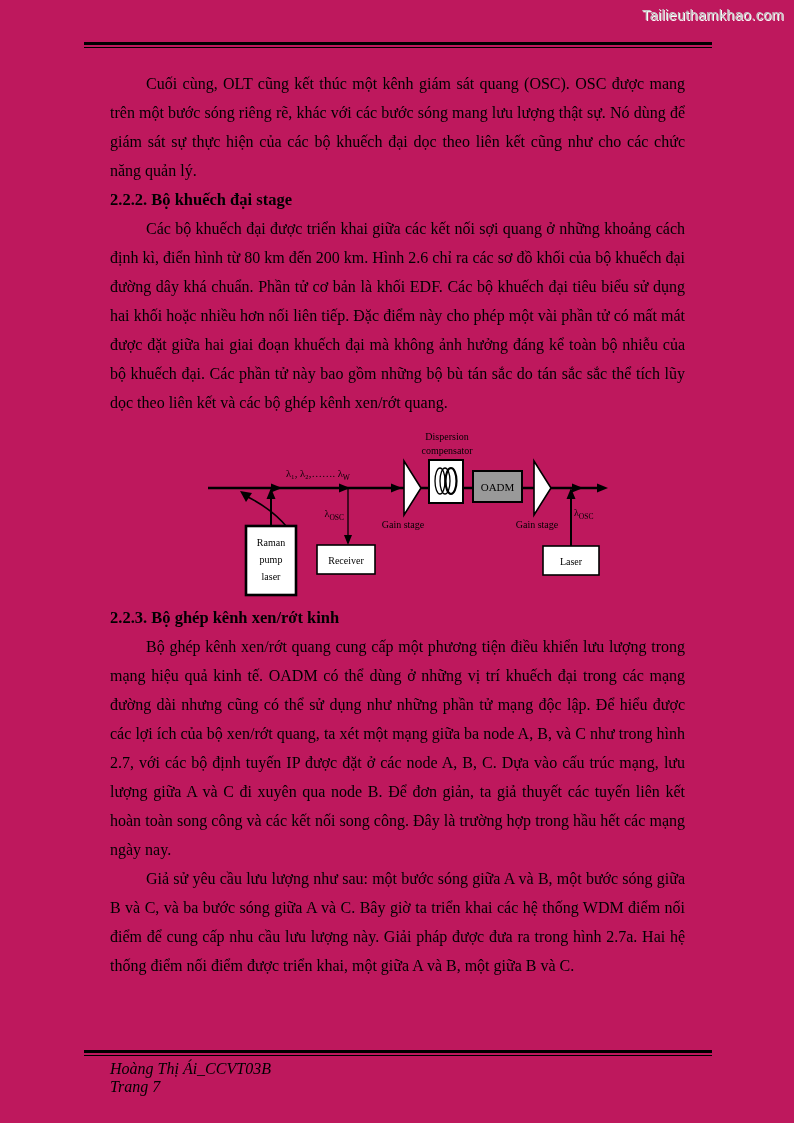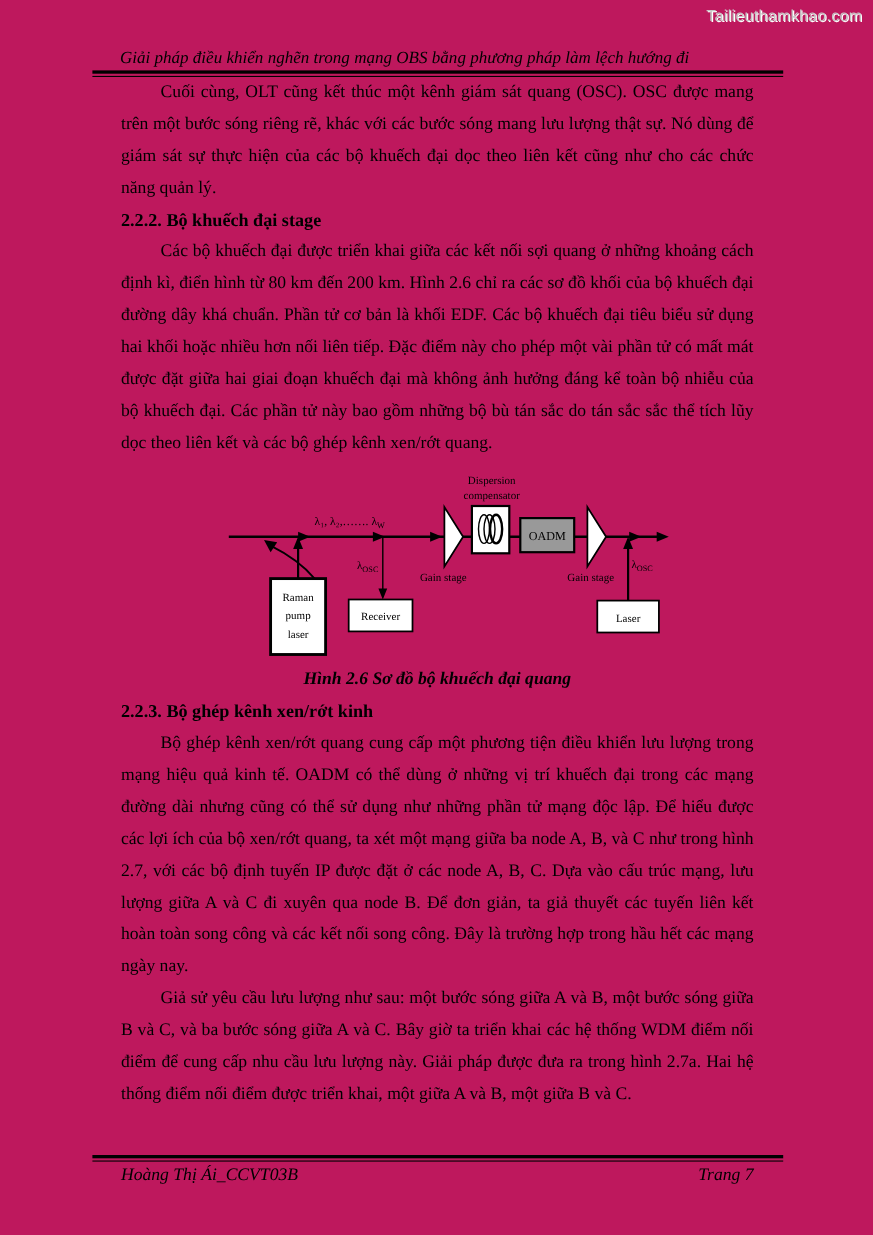--- a/index.html
+++ b/index.html
@@ -81,35 +81,35 @@
     left: 84px;
     right: 82px;
     top: 1050px;
   }
   .footer-row {
     display: flex;
     justify-content: space-between;
     font-style: italic;
     font-size: 16px;
     padding: 4px 27px 0 26px;
+    flex-direction: column;
   }
   svg text {
     font-family: "Liberation Serif", "DejaVu Serif", serif;
     fill: #000;
   }
 </style>
 </head>
 <body>
 
 <div class="page">
 
   <div class="watermark">Tailieuthamkhao.com</div>
 
   <div class="header">
-    <div class="header-title">Giải pháp điều khiển nghẽn trong mạng OBS bằng phương pháp làm lệch hướng đi</div>
     <div class="rule-double"></div>
   </div>
 
   <div class="content">
     <p>Cuối cùng, OLT cũng kết thúc một kênh giám sát quang (OSC). OSC được mang trên một bước sóng riêng rẽ, khác với các bước sóng mang lưu lượng thật sự. Nó dùng để giám sát sự thực hiện của các bộ khuếch đại dọc theo liên kết cũng như cho các chức năng quản lý.</p>
     <h3>2.2.2. Bộ khuếch đại stage</h3>
     <p>Các bộ khuếch đại được triển khai giữa các kết nối sợi quang ở những khoảng cách định kì, điển hình từ 80 km đến 200 km. Hình 2.6 chỉ ra các sơ đồ khối của bộ khuếch đại đường dây khá chuẩn. Phần tử cơ bản là khối EDF. Các bộ khuếch đại tiêu biểu sử dụng hai khối hoặc nhiều hơn nối liên tiếp. Đặc điểm này cho phép một vài phần tử có mất mát được đặt giữa hai giai đoạn khuếch đại mà không ảnh hưởng đáng kể toàn bộ nhiễu của bộ khuếch đại. Các phần tử này bao gồm những bộ bù tán sắc do tán sắc sắc thể tích lũy dọc theo liên kết và các bộ ghép kênh xen/rớt quang.</p>
 
     <div class="figure-wrap">
       <svg width="404" height="182" viewBox="0 0 404 182">
@@ -157,21 +157,20 @@
         <text x="331" y="108" font-size="10" text-anchor="middle">Gain stage</text>
 
         <text x="368" y="96" font-size="10"><tspan>λ</tspan><tspan dy="3" font-size="7.5">OSC</tspan></text>
         <line x1="365" y1="126" x2="365" y2="70" stroke="#000" stroke-width="2"></line>
         <polygon points="365,68 360.5,79 369.5,79" fill="#000"></polygon>
         <rect x="337" y="126" width="56" height="29" fill="#fff" stroke="#000" stroke-width="1.6"></rect>
         <text x="365" y="145" font-size="10" text-anchor="middle">Laser</text>
       </svg>
     </div>
 
-    <div class="figure-caption">Hình 2.6 Sơ đồ bộ khuếch đại quang</div>
 
     <h3>2.2.3. Bộ ghép kênh xen/rớt kinh</h3>
     <p>Bộ ghép kênh xen/rớt quang cung cấp một phương tiện điều khiển lưu lượng trong mạng hiệu quả kinh tế. OADM có thể dùng ở những vị trí khuếch đại trong các mạng đường dài nhưng cũng có thể sử dụng như những phần tử mạng độc lập. Để hiểu được các lợi ích của bộ xen/rớt quang, ta xét một mạng giữa ba node A, B, và C như trong hình 2.7, với các bộ định tuyến IP được đặt ở các node A, B, C. Dựa vào cấu trúc mạng, lưu lượng giữa A và C đi xuyên qua node B. Để đơn giản, ta giả thuyết các tuyến liên kết hoàn toàn song công và các kết nối song công. Đây là trường hợp trong hầu hết các mạng ngày nay.</p>
     <p>Giả sử yêu cầu lưu lượng như sau: một bước sóng giữa A và B, một bước sóng giữa B và C, và ba bước sóng giữa A và C. Bây giờ ta triển khai các hệ thống WDM điểm nối điểm để cung cấp nhu cầu lưu lượng này. Giải pháp được đưa ra trong hình 2.7a. Hai hệ thống điểm nối điểm được triển khai, một giữa A và B, một giữa B và C.</p>
   </div>
 
   <div class="footer">
     <div class="rule-double"></div>
     <div class="footer-row">
       <span>Hoàng Thị Ái_CCVT03B</span>

